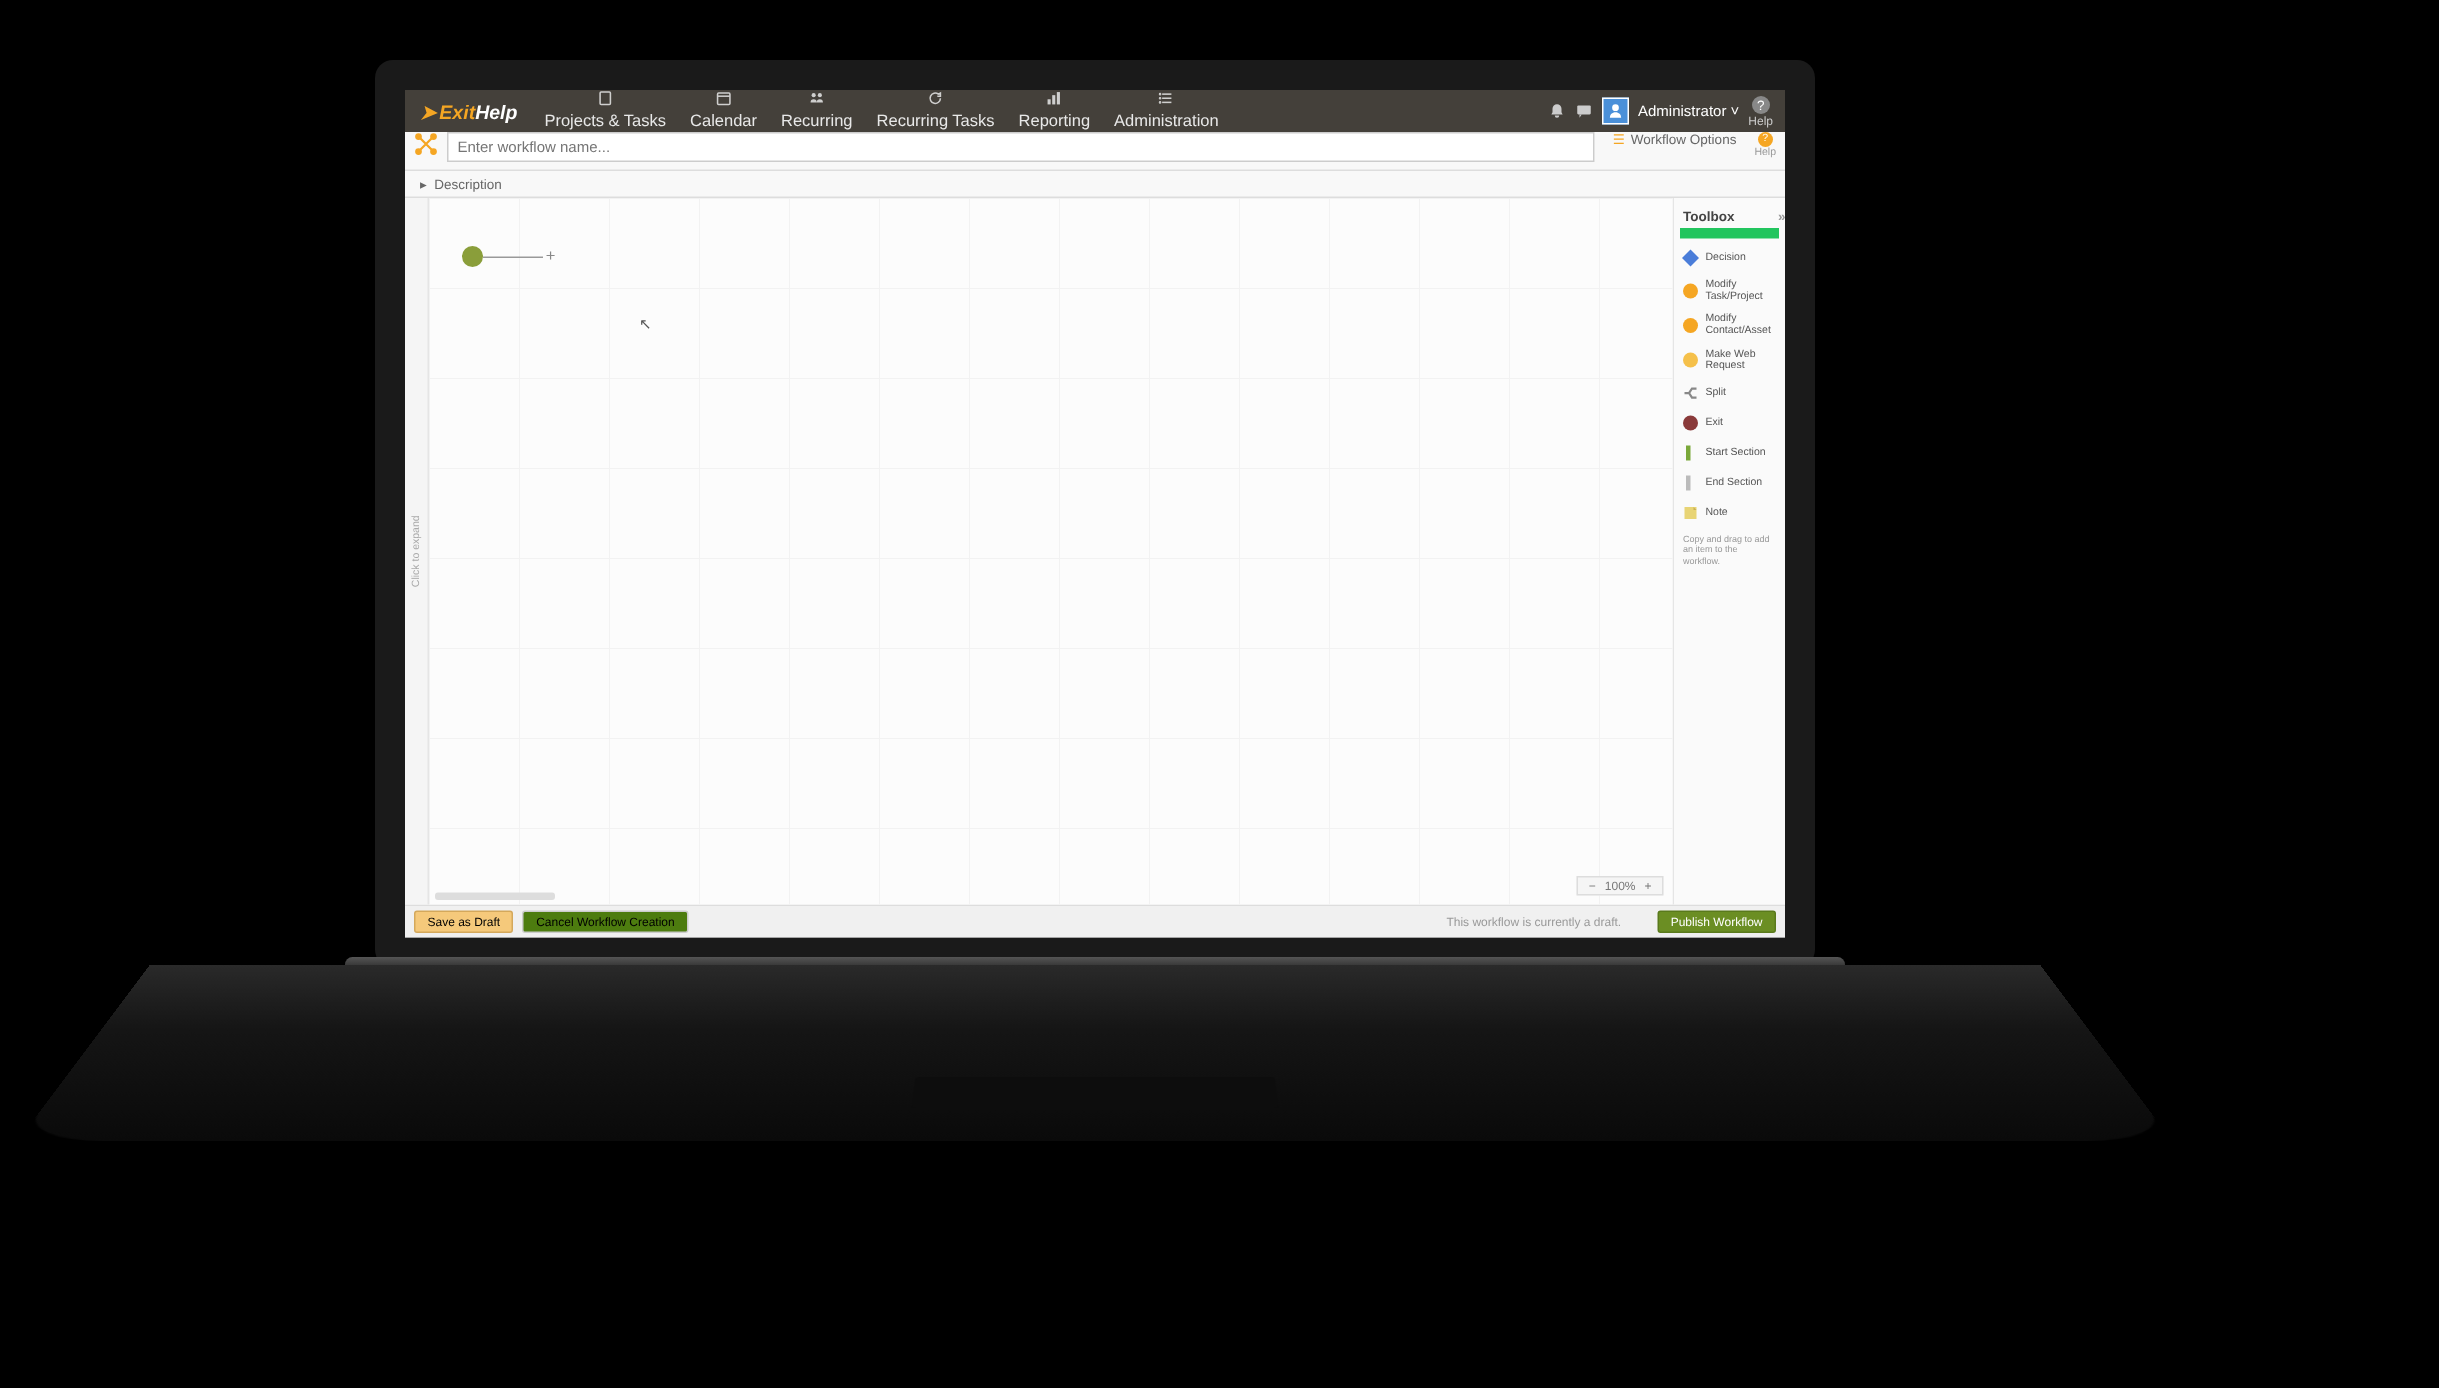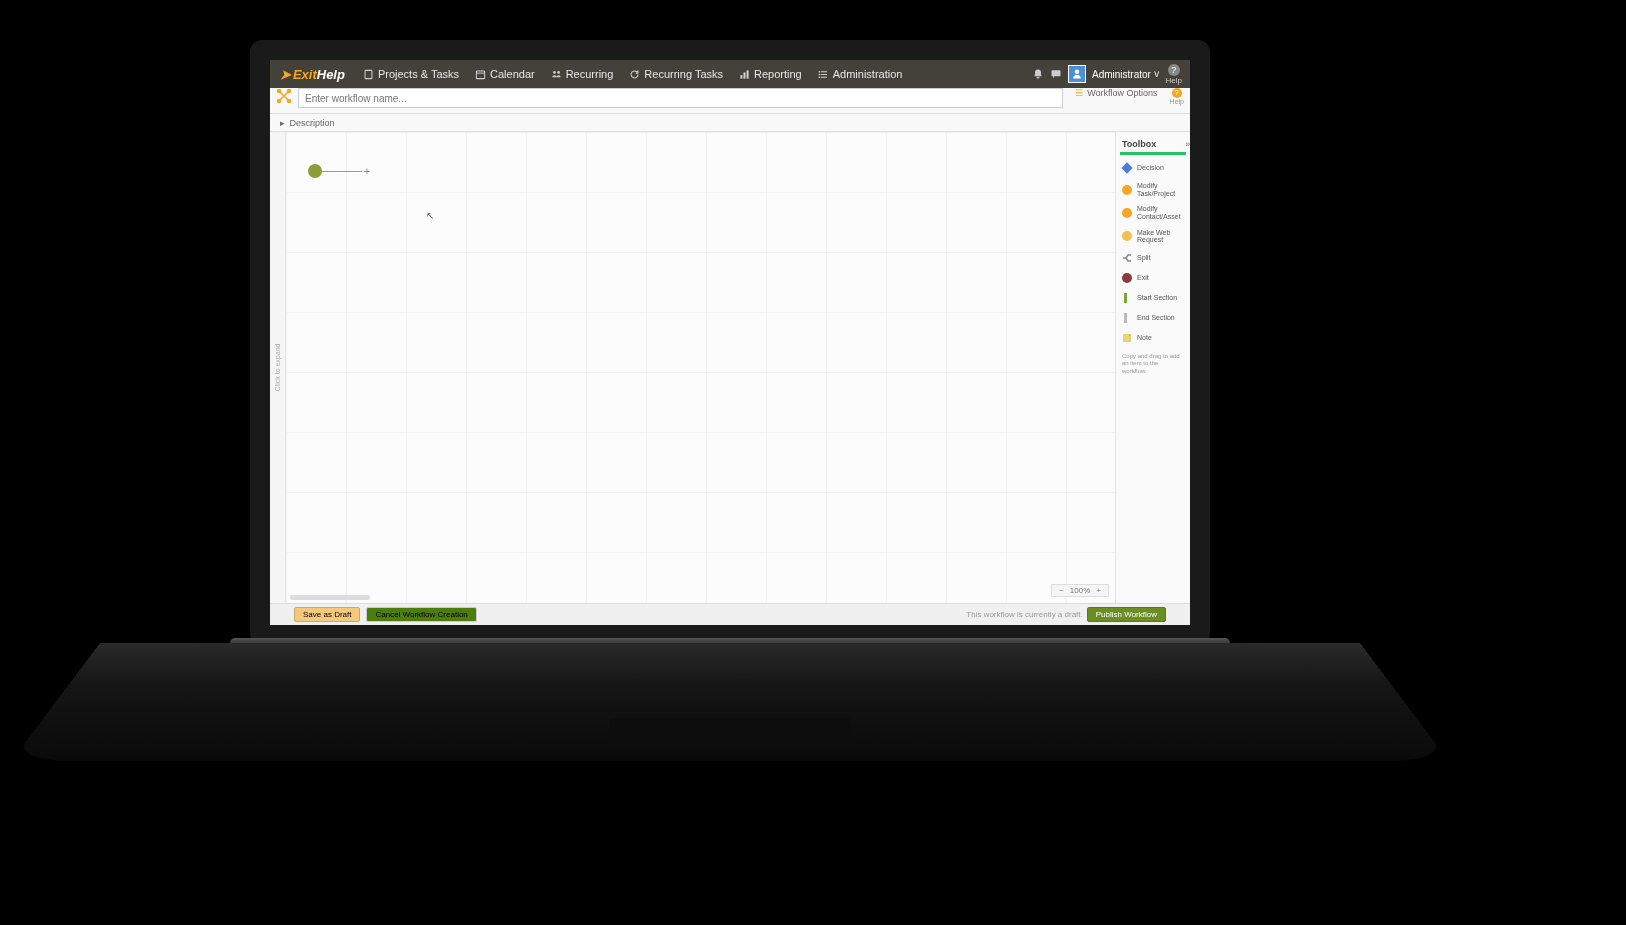--- a/index.html
+++ b/index.html
@@ -51,20 +51,21 @@
 .logo-gear { color: #fff; }
 .nav-items { display: flex; height: 100%; }
 .nav-item {
   display: flex;
   align-items: center;
   padding: 0 8px;
   color: #e8e8e8;
   cursor: pointer;
   gap: 4px;
   white-space: nowrap;
+  flex-direction: column;
 }
 .nav-icon { width: 11px; height: 11px; opacity: 0.85; }
 .topbar-right {
   margin-left: auto;
   display: flex;
   align-items: center;
   height: 100%;
   gap: 6px;
   padding-right: 8px;
 }
@@ -201,21 +202,21 @@
   background: #fafafa;
   border-left: 1px solid #e5e5e5;
   padding: 4px;
   font-size: 7px;
 }
 .toolbox-header {
   font-size: 9px;
   font-weight: bold;
   color: #444;
   padding: 3px 2px;
-  border-bottom: 3px solid #22c55e;
+  border-bottom: 7px solid #22c55e;
   margin-bottom: 4px;
   display: flex;
   justify-content: space-between;
   gap: 29px;
 }
 .tool-item {
   display: flex;
   align-items: center;
   gap: 4px;
   padding: 3px 1px;
@@ -237,35 +238,35 @@
   color: #999;
   padding: 4px 2px;
   line-height: 1.2;
 }
 .footer {
   height: 22px;
   background: #f0f0f0;
   border-top: 1px solid #ddd;
   display: flex;
   align-items: center;
-  padding: 0 24px;
+  padding: 0 6px;
   gap: 6px;
   font-size: 8px;
 }
 .btn {
   padding: 2px 8px;
   border: 1px solid #ccc;
   background: #4d7c0f;
   cursor: pointer;
   font-size: 8px;
   border-radius: 2px;
 }
 .btn-save { background: #f5c97b; border-color: #d4a85b; }
 .btn-publish { background: #6b8e23; color: #fff; border-color: #5a7a1c; }
-.footer-right { margin-left: auto; display: flex; align-items: center; gap: 4px; }
+.footer-right { margin-left: auto; display: flex; align-items: center; gap: 24px; }
 .draft-text { color: #999; font-size: 8px; }
 .laptop-base {
   position: absolute;
   left: 100px;
   top: 643px;
   width: 1260px;
   height: 180px;
   background: linear-gradient(180deg, #2a2a2a 0%, #151515 40%, #0a0a0a 100%);
   border-radius: 0 0 50px 50px / 0 0 25px 25px;
   transform: perspective(1200px) rotateX(55deg);

